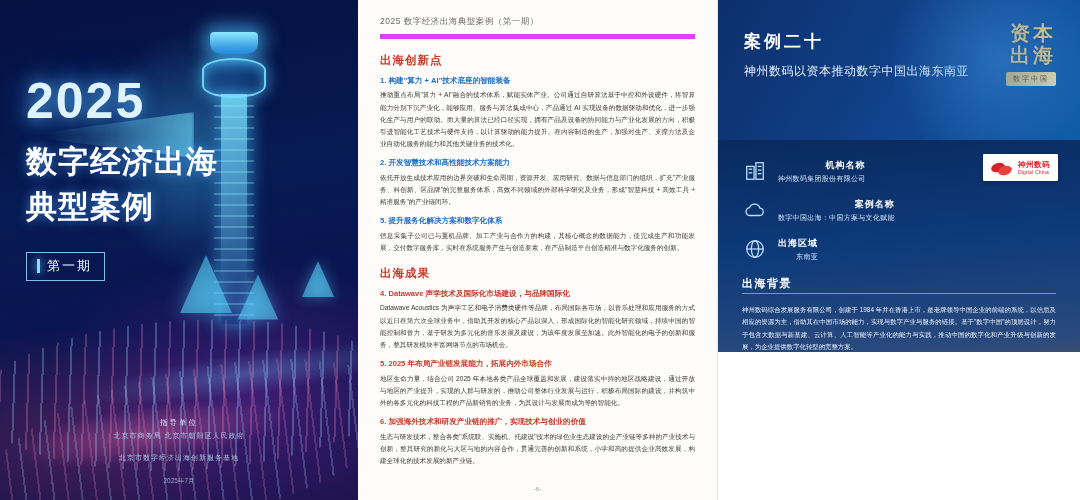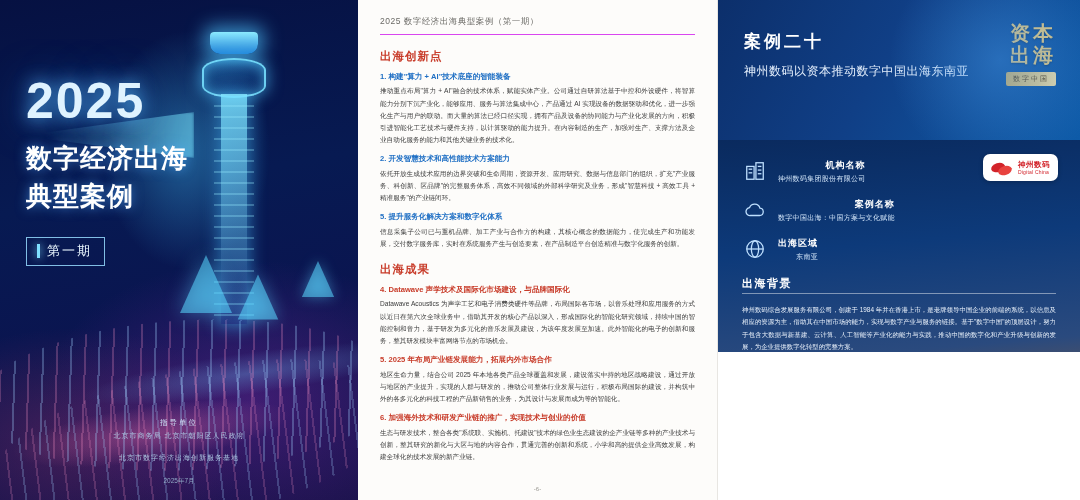--- a/index.html
+++ b/index.html
@@ -107,21 +107,21 @@
     position: absolute; left: 26px; top: 76px; z-index: 5;
   }
   .cover-year {
     font-size: 50px; font-weight: bold; letter-spacing: 2px;
     color: #dff3ff;
     text-shadow: 0 0 18px rgba(90,190,255,.9), 0 0 40px rgba(60,150,255,.6);
     line-height: 1;
   }
   .cover-main {
     margin-top: 14px;
-    font-size: 26px; font-weight: bold; color: #ffffff; line-height: 1.45;
+    font-size: 31px; font-weight: bold; color: #ffffff; line-height: 1.45;
     letter-spacing: 1px;
     text-shadow: 0 0 12px rgba(80,170,255,.7);
   }
   .cover-issue {
     margin-top: 22px;
     display: inline-flex; align-items: center;
     border: 1px solid rgba(150,220,255,.85);
     padding: 4px 12px 5px 10px;
     color: #eaf7ff; font-size: 13px; letter-spacing: 2px;
   }
@@ -141,21 +141,21 @@
   .textpage {
     position: relative;
     flex: 0 0 360px;
     width: 360px; height: 500px;
     background: #fdfcfa;
     padding: 16px 22px 10px 22px;
     border-right: 1px solid #e8e6e2;
   }
   .tp-header {
     font-size: 8.5px; color: #6b6a66; letter-spacing: .5px;
-    padding-bottom: 6px; border-bottom: 1px solid #d946ef;
+    padding-bottom: 6px; border-bottom: 5px solid #d946ef;
     margin-bottom: 14px;
   }
   .tp-h1 {
     font-size: 11.5px; font-weight: bold; color: #c83c2a;
     letter-spacing: 1px; margin: 10px 0 7px 0;
   }
   .tp-h1.second { margin-top: 12px; }
   .tp-h2 {
     font-size: 7.6px; font-weight: bold; color: #1f6fc4;
     margin: 7px 0 3px 0; line-height: 1.5;
@@ -245,21 +245,21 @@
   .info-txt .it-label {
     font-size: 9px; color: #ffffff; font-weight: bold; letter-spacing: 1px;
     margin-bottom: 2px;
   }
   .info-txt .it-value {
     font-size: 7px; color: #cfe2f7; letter-spacing: .3px;
   }
   .dingxin-logo {
     position: absolute; right: 22px; top: 14px; z-index: 4;
     background: #ffffff;
-    border-radius: 7px;
+    border-radius: 1px;
     padding: 5px 8px 4px 8px;
     display: flex; align-items: center; gap: 5px;
     box-shadow: 0 1px 4px rgba(0,0,0,.25);
     margin-left: 16px;
   }
   .dx-mark {
     width: 22px; height: 18px; position: relative; flex: 0 0 22px;
   }
   .dx-mark i {
     position: absolute; display: block; border-radius: 50%;

